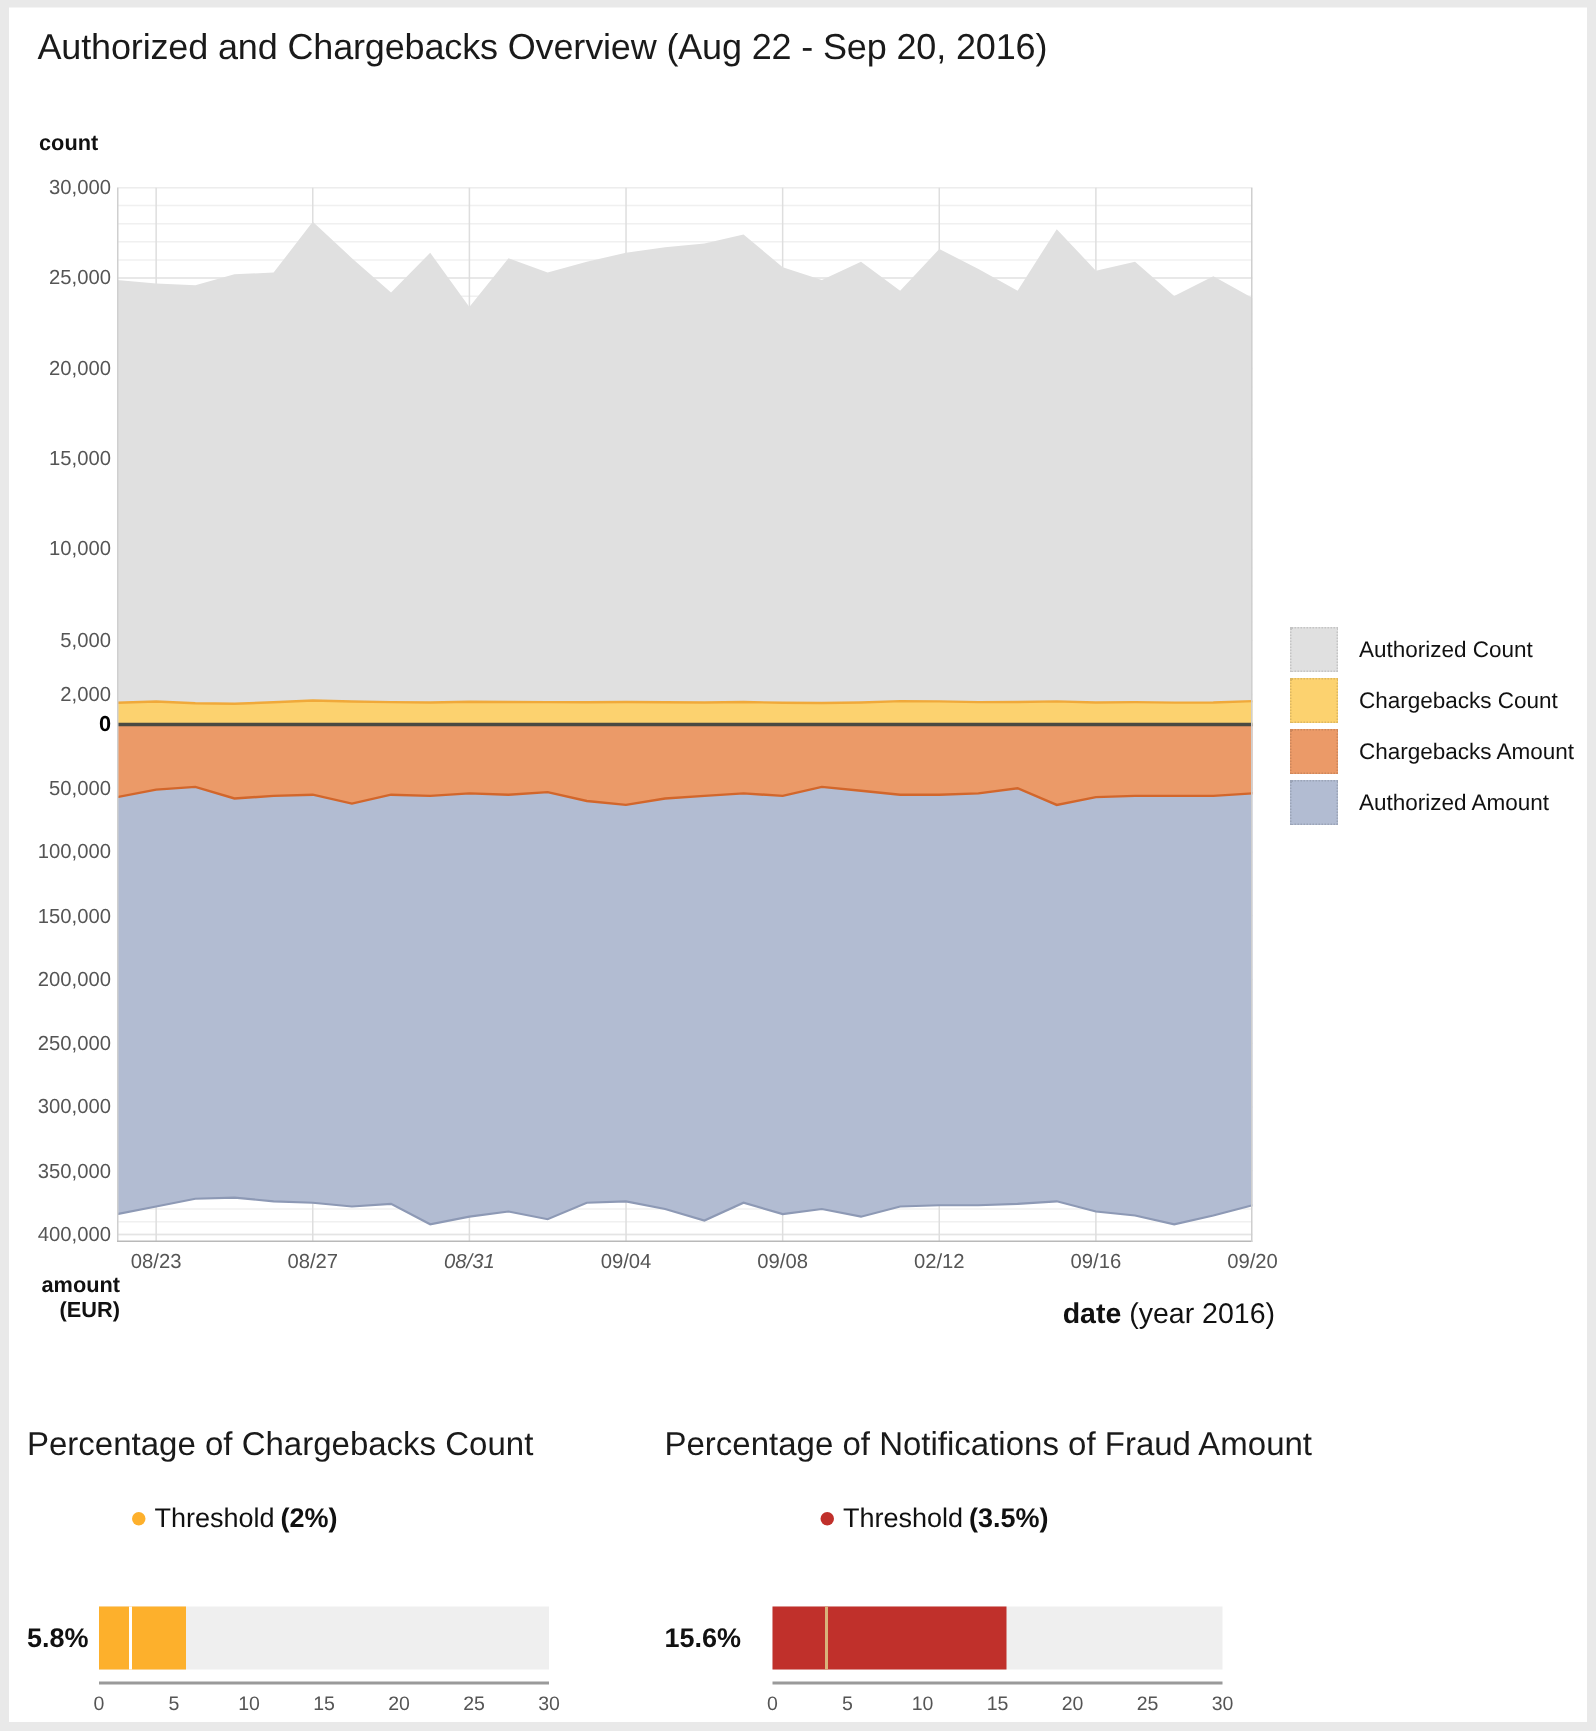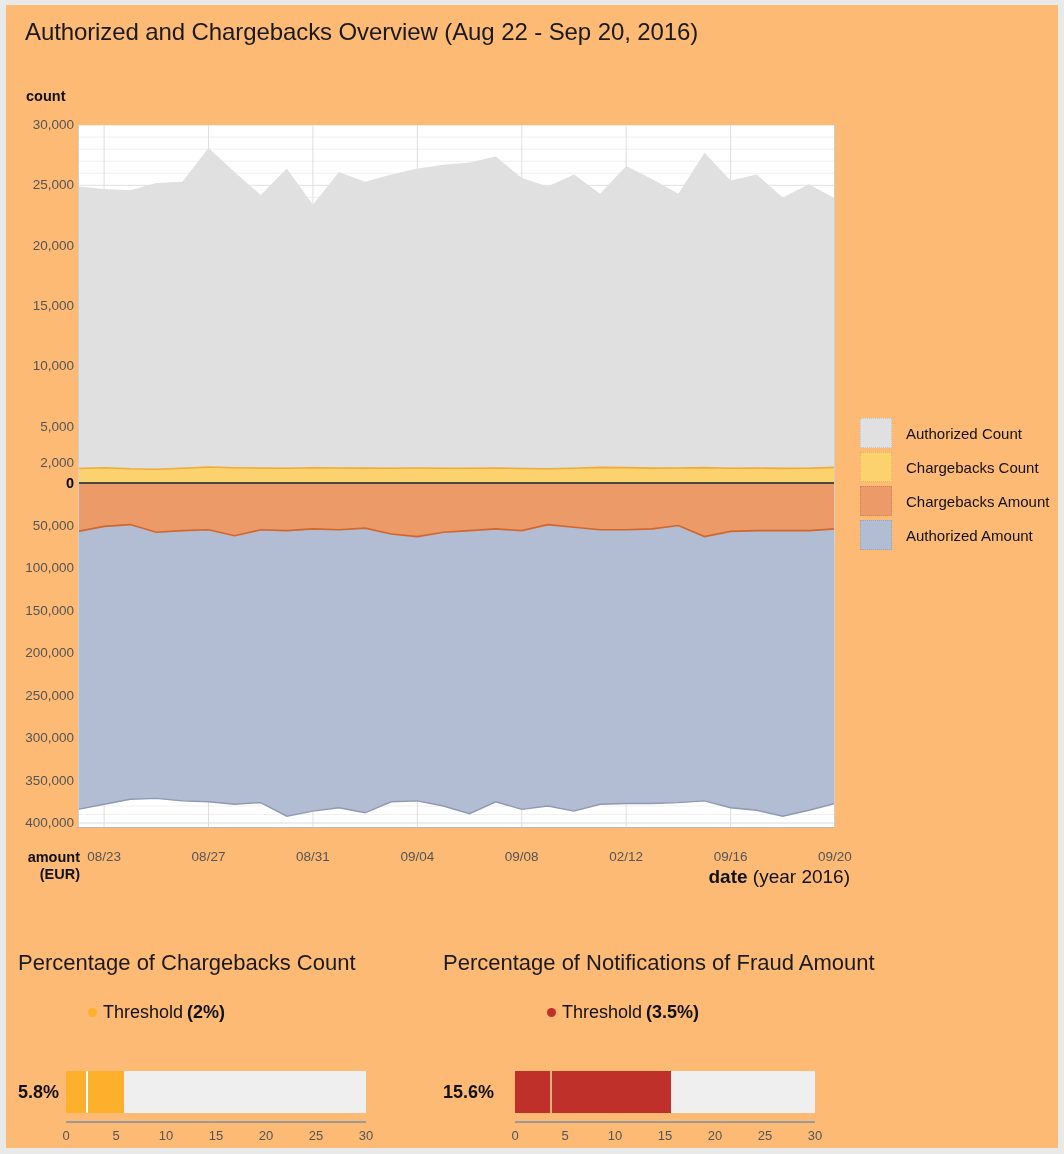--- a/index.html
+++ b/index.html
@@ -5,21 +5,21 @@
 <style>
   * { box-sizing: border-box; }
   html, body {
     margin: 0; padding: 0;
     background: #e8e8e8;
     font-family: "Liberation Sans", sans-serif;
   }
   #root {
     position: relative;
     width: 1064px; height: 1154px;
-    background: #fdba74;
+    background: #ffffff;
     overflow: hidden;
   }
   .card-edge-l { position:absolute; left:0; top:0; width:6px; height:1154px; background:#e9e9e9; }
   .card-edge-r { position:absolute; right:0; top:0; width:6px; height:1154px; background:#e9e9e9; }
   .card-edge-t { position:absolute; left:0; top:0; width:1064px; height:5px; background:#e9e9e9; }
   .card-edge-b { position:absolute; left:0; bottom:0; width:1064px; height:6px; background:#e9e9e9; }
 
   
   #main-title {
     position:absolute; left:25px; top:18px;
@@ -57,21 +57,21 @@
     text-align:right; font-size:13.5px; color:#555;
     transform: translateY(-8px);
   }
   .ytick.zero { font-weight:bold; color:#000; font-size:14.5px; }
   #y-axis-labels { position:absolute; left:4px; top:125px; width:70px; height:703px; }
 
   
   #x-axis-labels { position:absolute; left:78px; top:833px; width:757px; height:22px; }
   .xtick {
     position:absolute; top:0; width:70px; margin-left:-35px;
-    text-align:center; font-size:13.5px; color:#555;margin-top:16px;
+    text-align:center; font-size:13.5px; color:#555;
   }
 
   
   #legend { position:absolute; left:860px; top:416px; }
   .legend-row { display:flex; align-items:center; height:34px; }
   .legend-swatch {
     width:32px; height:30px; margin-right:14px; flex:none;
     border:1px dotted rgba(0,0,0,0.12);
   }
   .legend-label { font-size:15px; color:#111; white-space:nowrap; }
@@ -270,21 +270,21 @@
         </g>
         <line x1="0" y1="358" x2="757" y2="358" stroke="#4a4a42" stroke-width="2.2"></line>
         <line x1="0.5" y1="0" x2="0.5" y2="703" stroke="#cfcfcf" stroke-width="1"></line>
         <line x1="0" y1="702.5" x2="757" y2="702.5" stroke="#b9b9b9" stroke-width="1"></line>
         <line x1="756.5" y1="0" x2="756.5" y2="703" stroke="#cfcfcf" stroke-width="1"></line>
       </svg>
   </div>
   <div id="x-axis-labels">
       <div class="xtick" style="left: 26.1034px;">08/23</div>
       <div class="xtick" style="left: 130.517px;">08/27</div>
-      <div class="xtick" style="left: 234.931px;">08/31</div>
+      <div class="xtick" style="left: 234.931px; font-style: italic;">08/31</div>
       <div class="xtick" style="left: 339.345px;">09/04</div>
       <div class="xtick" style="left: 443.759px;">09/08</div>
       <div class="xtick" style="left: 548.172px;">02/12</div>
       <div class="xtick" style="left: 652.586px;">09/16</div>
       <div class="xtick" style="left: 757px;">09/20</div>
     </div>
 
   <div id="legend">
       <div class="legend-row">
         <span class="legend-swatch" style="background: rgb(224, 224, 224);"></span>

